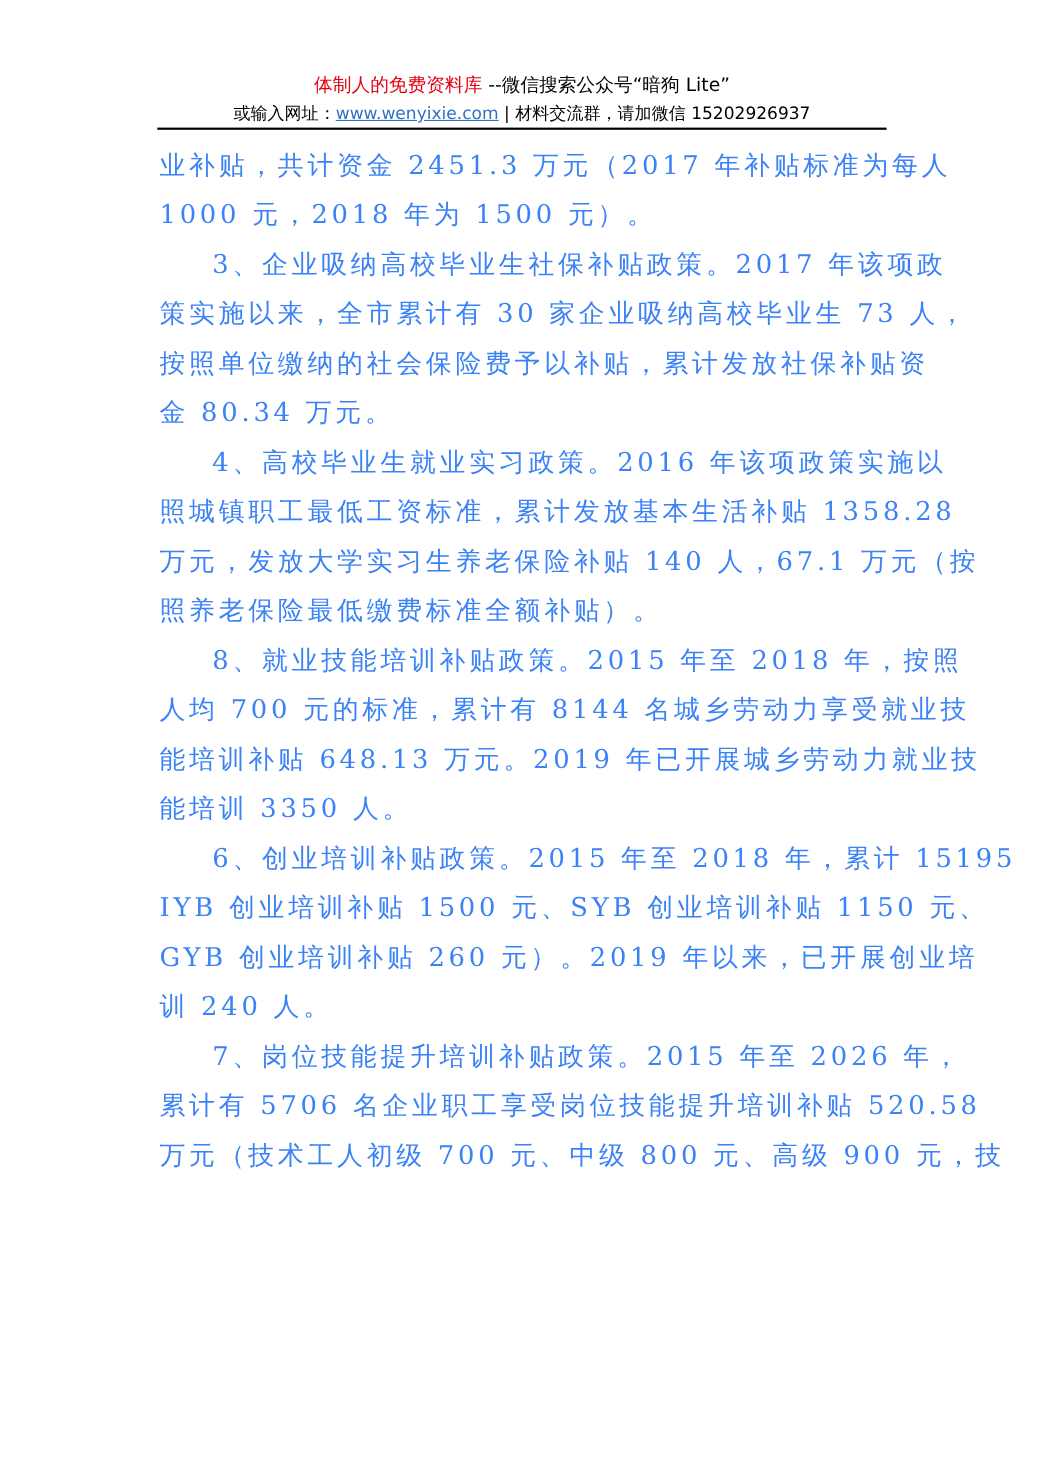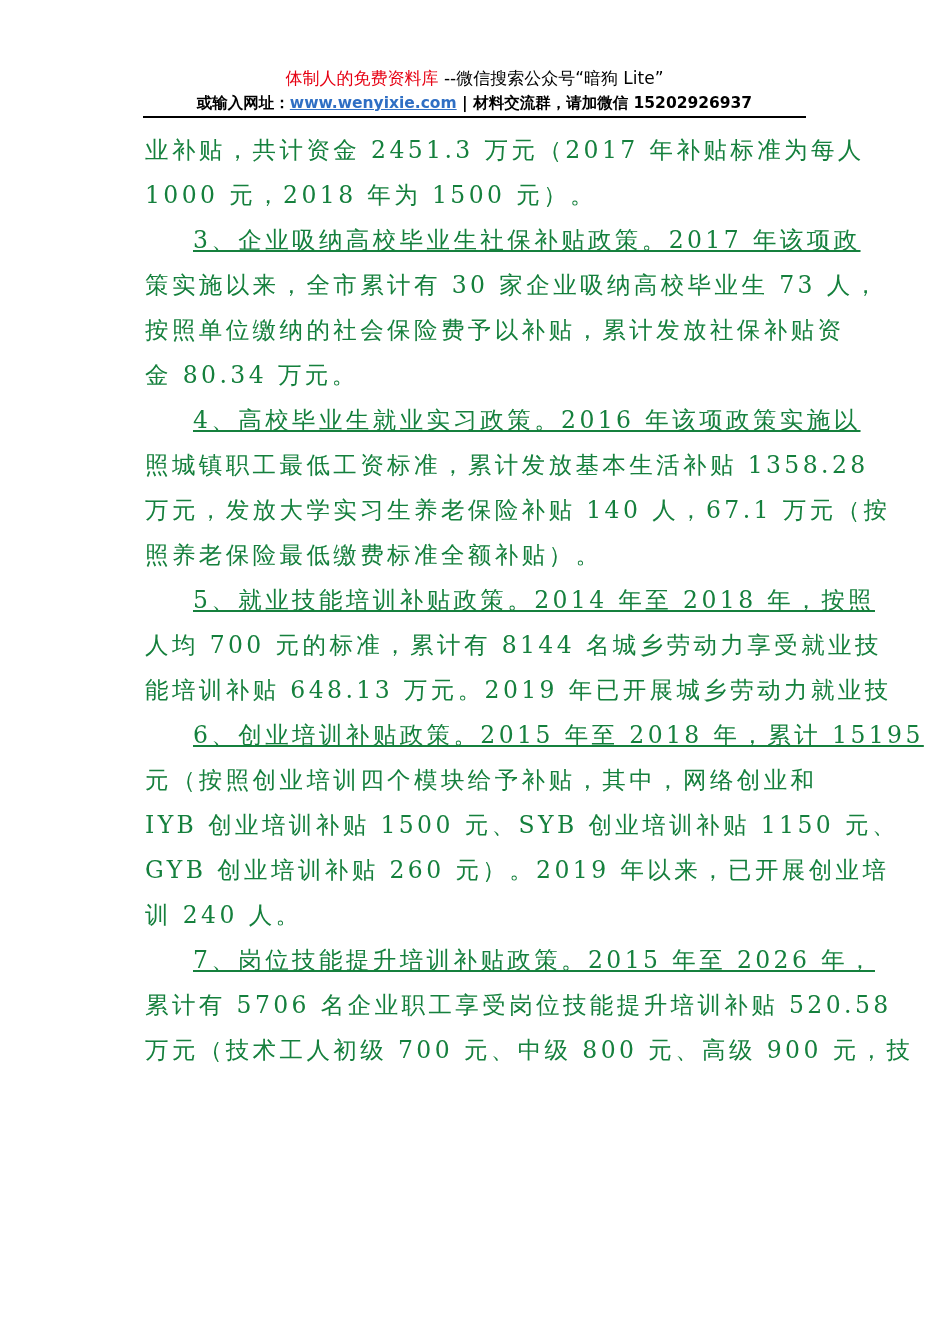--- a/index.html
+++ b/index.html
@@ -1,25 +1,25 @@
 <!DOCTYPE html>
 <html><head>
 <meta charset="utf-8">
 <style>
   html, body { margin: 0; padding: 0; background: #ffffff; }
   body { width: 950px; height: 1344px; position: relative; overflow: hidden; }
   .header { position: absolute; left: 143px; top: 66px; width: 663px; text-align: center; font-family: "DejaVu Sans", sans-serif; color: #000; }
   .hdr-line1 { font-size: 17px; line-height: 25px; white-space: nowrap; }
-  .hdr-line2 { font-size: 15.5px; line-height: 24px; white-space: nowrap; font-weight: bold; }
+  .hdr-line2 { font-size: 15.5px; line-height: 24px; white-space: nowrap; }
   .red { color: #e60012; }
   .link { color: #2f6fc4; text-decoration: underline; }
   .rule { position: absolute; left: 143px; top: 116px; width: 663px; height: 2px; background: #000; }
-  .body-text { position: absolute; left: 145px; top: 128px; width: 662px; font-family: "DejaVu Serif", "Liberation Serif", serif; font-size: 23.5px; line-height: 45px; color: #15803d; letter-spacing: 3.4px; text-align: justify; }
+  .body-text { position: absolute; left: 145px; top: 128px; width: 662px; font-family: "DejaVu Serif", "Liberation Serif", serif; font-size: 23.5px; line-height: 45px; color: #3b82f6; letter-spacing: 3.4px; text-align: justify; }
   .line { white-space: nowrap; height: 45px; overflow: visible; }
-  .indent { padding-left: 48px; text-decoration: underline; }
+  .indent { padding-left: 48px; }
 </style>
 </head>
 <body>
 
 <div class="header">
   <div class="hdr-line1">
     <span class="red">体制人的免费资料库</span><span> --微信搜索公众号“暗狗 Lite”</span>
   </div>
   <div class="hdr-line2">
     <span>或输入网址：</span><span class="link">www.wenyixie.com</span><span>  |  材料交流群，请加微信 15202926937</span>
@@ -31,24 +31,24 @@
   <div class="line">业补贴，共计资金 2451.3 万元（2017 年补贴标准为每人</div>
   <div class="line">1000 元，2018 年为 1500 元）。</div>
   <div class="line indent">3、企业吸纳高校毕业生社保补贴政策。2017 年该项政</div>
   <div class="line">策实施以来，全市累计有 30 家企业吸纳高校毕业生 73 人，</div>
   <div class="line">按照单位缴纳的社会保险费予以补贴，累计发放社保补贴资</div>
   <div class="line">金 80.34 万元。</div>
   <div class="line indent">4、高校毕业生就业实习政策。2016 年该项政策实施以</div>
   <div class="line">照城镇职工最低工资标准，累计发放基本生活补贴 1358.28</div>
   <div class="line">万元，发放大学实习生养老保险补贴 140 人，67.1 万元（按</div>
   <div class="line">照养老保险最低缴费标准全额补贴）。</div>
-  <div class="line indent">5、就业技能培训补贴政策。2014 年至 2018 年，按照</div>
+  <div class="line indent">8、就业技能培训补贴政策。2015 年至 2018 年，按照</div>
   <div class="line">人均 700 元的标准，累计有 8144 名城乡劳动力享受就业技</div>
   <div class="line">能培训补贴 648.13 万元。2019 年已开展城乡劳动力就业技</div>
+  <div class="line">能培训 3350 人。</div>
   <div class="line indent">6、创业培训补贴政策。2015 年至 2018 年，累计 15195</div>
-  <div class="line">元（按照创业培训四个模块给予补贴，其中，网络创业和</div>
   <div class="line">IYB 创业培训补贴 1500 元、SYB 创业培训补贴 1150 元、</div>
   <div class="line">GYB 创业培训补贴 260 元）。2019 年以来，已开展创业培</div>
   <div class="line">训 240 人。</div>
   <div class="line indent">7、岗位技能提升培训补贴政策。2015 年至 2026 年，</div>
   <div class="line">累计有 5706 名企业职工享受岗位技能提升培训补贴 520.58</div>
   <div class="line">万元（技术工人初级 700 元、中级 800 元、高级 900 元，技</div>
 </div>
 
 </body></html>

